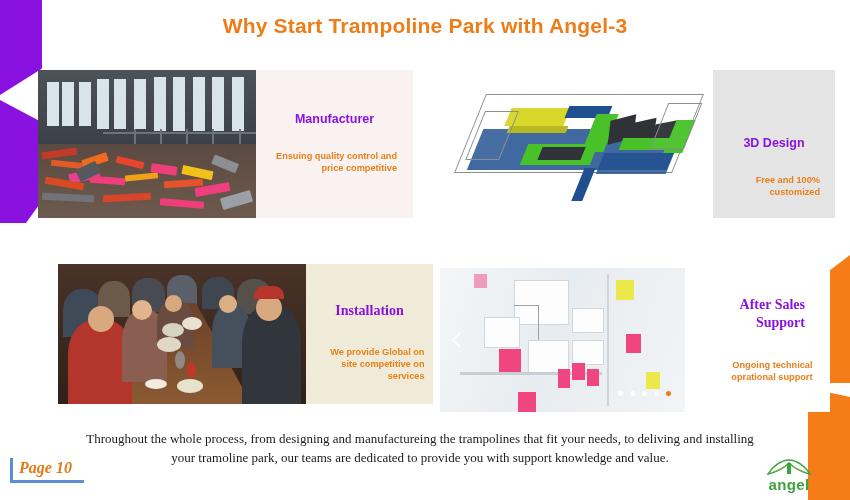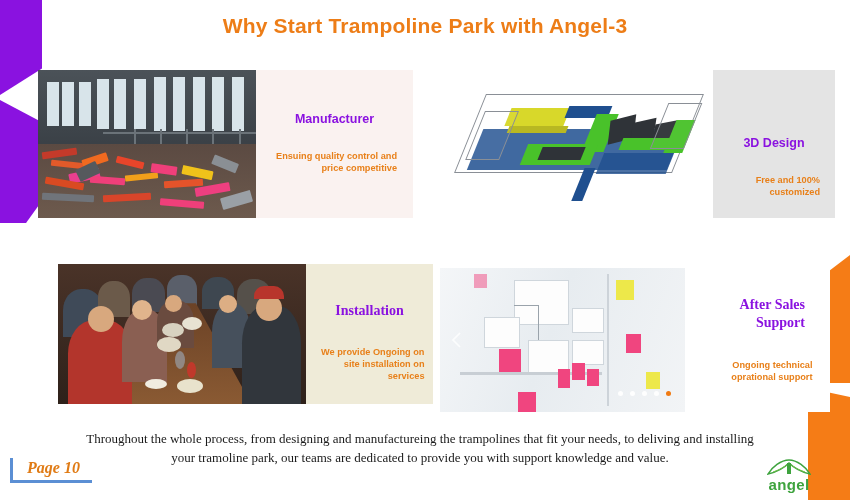--- a/index.html
+++ b/index.html
@@ -116,21 +116,21 @@
   .dots i.on{background:#F07A12;opacity:1;}
 
   
   .footer-text{
     position:absolute;left:75px;width:690px;top:430px;text-align:center;
     font-family:"Liberation Serif", serif;font-size:13px;color:#1a1a1a;line-height:1.45;
   }
   .page-num{
     position:absolute;left:10px;top:458px;
     border-left:3px solid #5B8FD4;border-bottom:3px solid #5B8FD4;
-    padding:1px 12px 3px 14px;
+    padding:1px 12px 3px 6px;
     font-family:"Liberation Serif", serif;font-style:italic;font-weight:bold;
     font-size:16px;color:#E07B15;
   }
   .logo{position:absolute;left:758px;top:455px;width:62px;height:40px;
     display:flex;flex-direction:column;align-items:center;justify-content:center;}
   .logo .mark{width:44px;height:17px;}
   .logo .name{font-size:15px;font-weight:bold;color:#3EA33E;
     letter-spacing:.4px;line-height:1;margin-top:1px;}
 </style>
 </head>
@@ -248,21 +248,21 @@
         <div class="p" style="left:50%;top:38%;width:20px;height:13px;background:#e8e2d2"></div>
         <div class="p" style="left:40%;top:52%;width:24px;height:15px;background:#e0d8c4"></div>
         <div class="p" style="left:47%;top:62%;width:10px;height:18px;background:#9aa0a8;opacity:.7"></div>
         <div class="p" style="left:52%;top:70%;width:9px;height:16px;background:#c0392b"></div>
         <div class="p" style="left:48%;top:82%;width:26px;height:14px;background:#e8e2cc"></div>
         <div class="p" style="left:35%;top:82%;width:22px;height:10px;background:#f0ece0"></div>
       </div>
     </div>
     <div class="panel">
       <div class="c-head serif">Installation</div>
-      <div class="c-body" style="width:110px">We provide Ongoing on site installation on services</div>
+      <div class="c-body" style="width:110px">We provide Global on site competitive on services</div>
     </div>
   </div>
 
   <div class="card" id="card4">
     <div class="photo">
       <div class="ph-board">
         <div class="panelbg"></div>
         <div class="sheet" style="left:30%;top:8%;width:22%;height:30%"></div>
         <div class="sheet" style="left:18%;top:34%;width:14%;height:20%"></div>
         <div class="sheet" style="left:36%;top:50%;width:16%;height:22%"></div>

